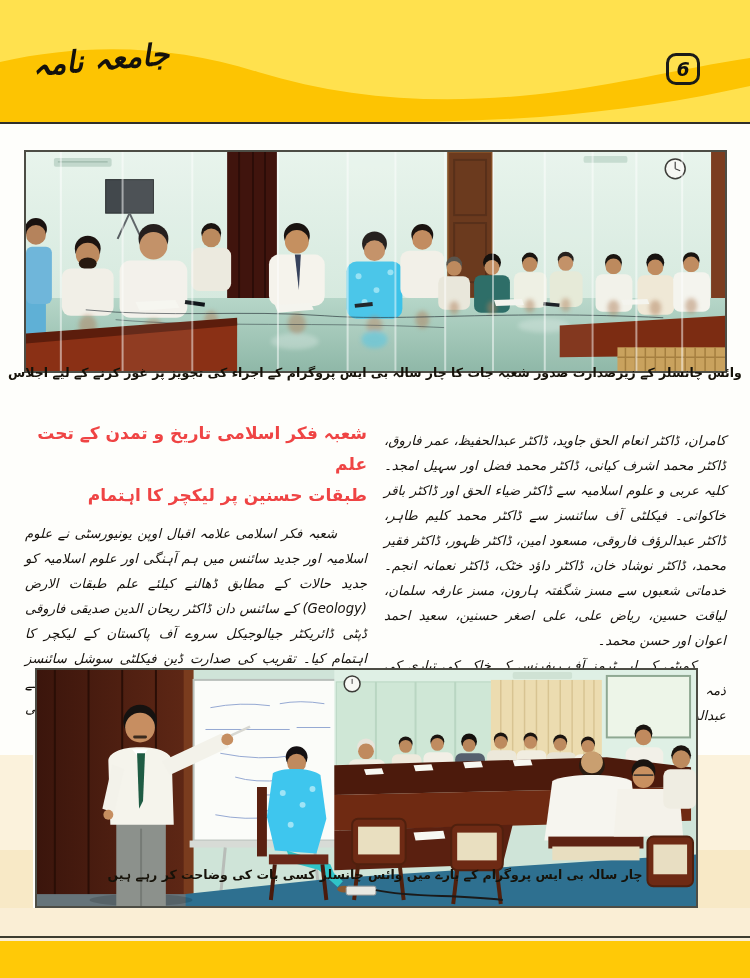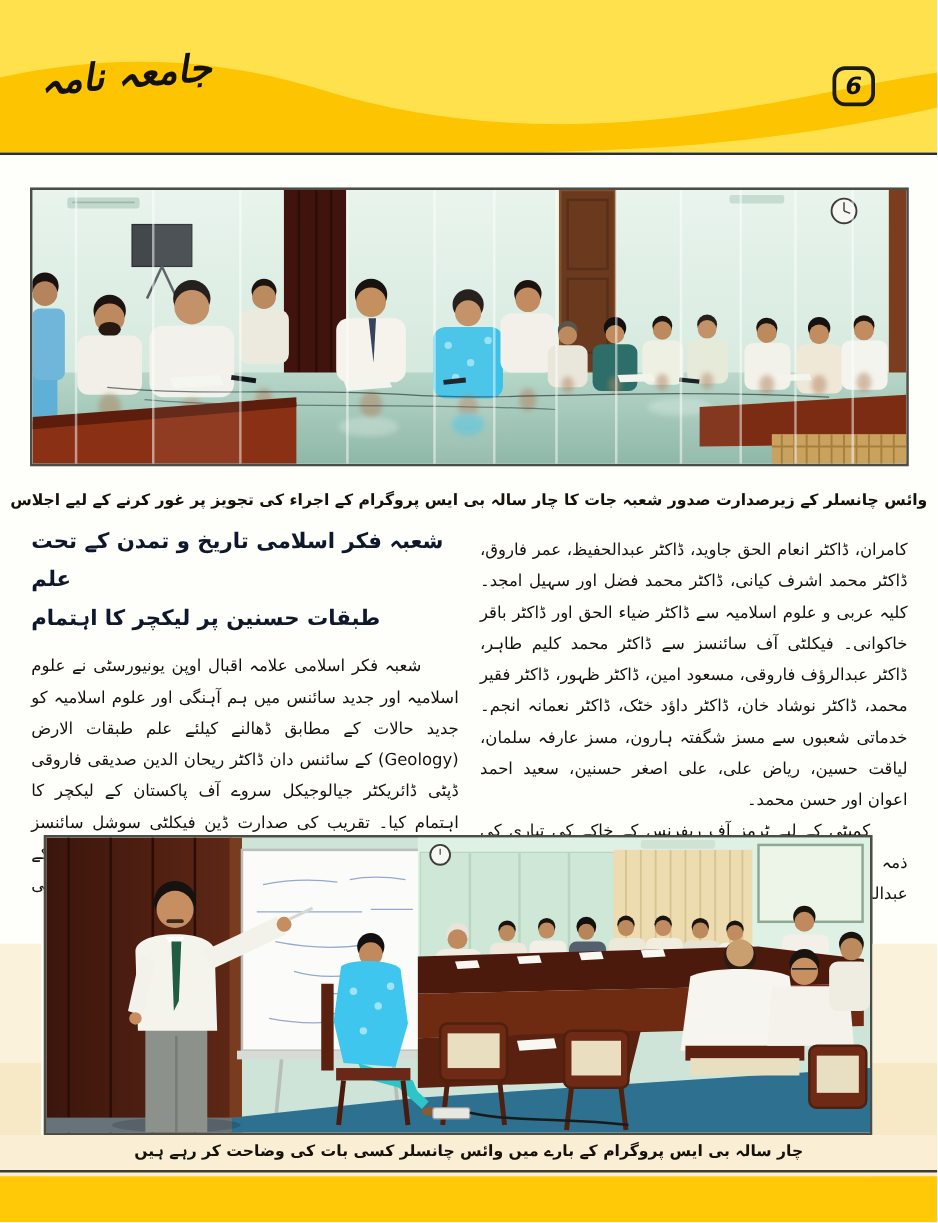--- a/index.html
+++ b/index.html
@@ -17,31 +17,31 @@
   .header-rule{position:absolute;top:122px;left:0;width:750px;height:2px;background:#2f2f2a;}
 
   
   .photo{position:absolute;border:2px solid #4d4d45;box-sizing:border-box;background:#cfe4d8;}
   .photo svg{display:block;width:100%;height:100%;}
   .photo1{left:24px;top:150px;width:703px;height:223px;}
   .photo2{left:35px;top:668px;width:663px;height:240px;}
 
   .caption{position:absolute;left:0;width:750px;text-align:center;font-size:12.5px;font-weight:700;
            color:#161209;direction:rtl;margin:0;}
-  .cap1{top:392px;}
-  .cap2{top:913px;z-index:6;}
+  .cap1{top:365px;}
+  .cap2{top:867px;z-index:6;}
 
   
   .columns{position:absolute;top:418px;left:25px;width:701px;display:flex;gap:17px;direction:rtl;}
   .col{font-size:13.2px;line-height:25px;text-align:justify;color:#15110c;}
-  .col p{margin:0;}
+  .col p{margin:0;font-style:italic;}
   .col-names{width:342px;padding-top:10px;}
   .col-article{width:342px;}
   .indent{text-indent:30px;}
-  .article-heading{margin:0 0 10px 0;text-align:left;color:#0f172a;font-size:17px;
+  .article-heading{margin:0 0 10px 0;text-align:right;color:#ef4444;font-size:17px;
                    line-height:31px;font-weight:700;}
 
   
   .side-strip{position:absolute;z-index:1;}
   .strip-left-top{left:0;top:755px;width:33px;height:95px;background:#fbf2dc;}
   .strip-left-bot{left:0;top:850px;width:33px;height:93px;background:#f8e9c6;}
   .strip-right-top{right:0;top:755px;width:52px;height:95px;background:#fbf2dc;}
   .strip-right-bot{right:0;top:850px;width:52px;height:93px;background:#f8e9c6;}
   .caption-band{position:absolute;left:0;top:908px;width:750px;height:33px;background:#faeed5;z-index:2;}
   .bottom-rule{position:absolute;left:0;top:936px;width:750px;height:2px;background:#3d3d30;z-index:3;}

